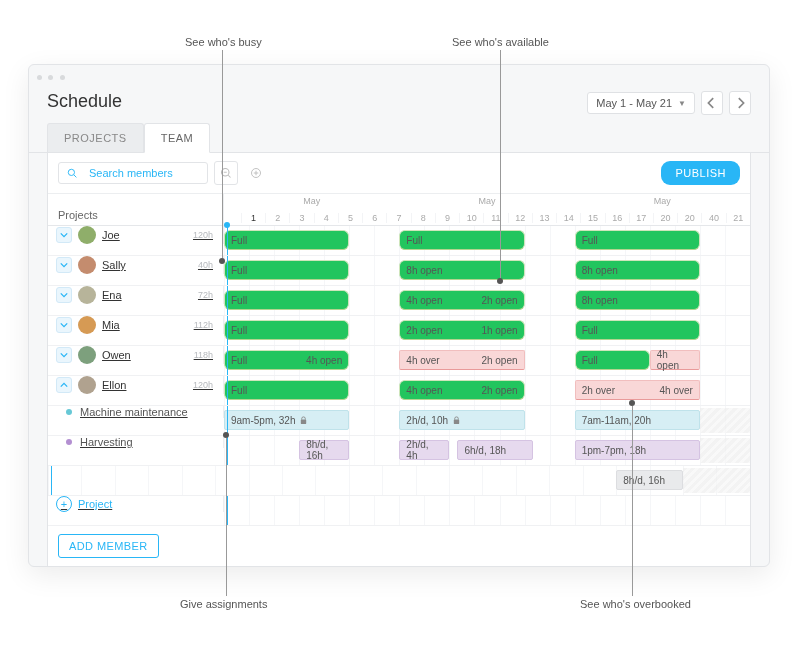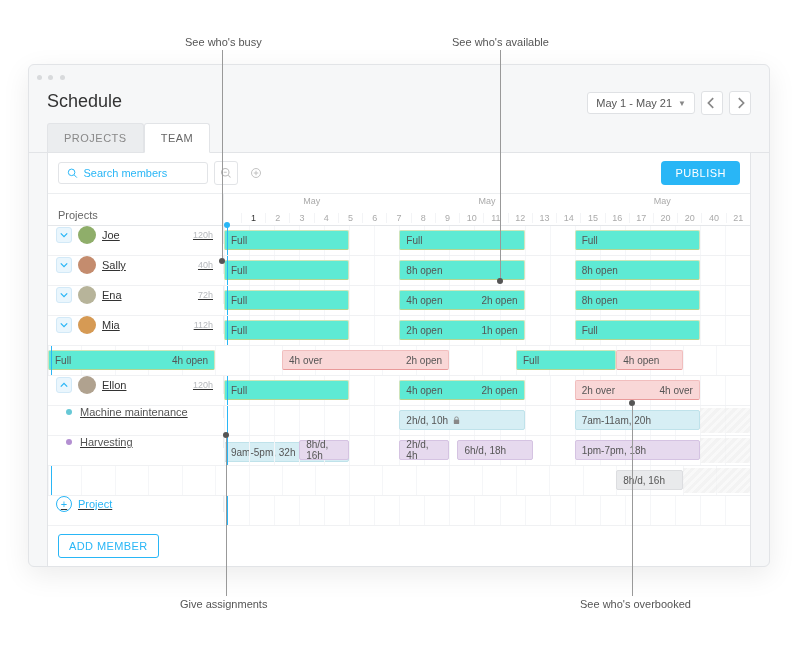--- a/index.html
+++ b/index.html
@@ -87,39 +87,39 @@
     margin:0 18px 14px 18px;
     border:1px solid #e2e4e7;
     border-top:none;
   }
 
   .toolbar {
     display:flex; align-items:center; padding:8px 10px; gap:6px;
     border-bottom:1px solid #eceef0;
   }
   .search {
-    display:flex; align-items:center; gap:6px;
+    display:flex; align-items:center; gap:12px;
     border:1px solid #e2e4e7; border-radius:3px;
     padding:4px 8px; width:150px; color:#29b6f6;
   }
   .search input {
     border:none; outline:none; font-size:11px; width:100%;
     color:#29b6f6;
   }
   .search input::placeholder { color:#29b6f6; }
   .mini-icon {
     width:24px; height:24px; border:1px solid #e2e4e7; border-radius:3px;
     display:flex; align-items:center; justify-content:center; color:#bbb;
     font-size:12px; cursor:pointer;
   }
   .publish {
     margin-left:auto;
     background:#29b6f6; color:#fff; border:none;
     padding:6px 14px; font-size:11px; letter-spacing:.5px;
-    border-radius:4px; cursor:pointer;
+    border-radius:9px; cursor:pointer;
   }
 
   .grid {
     position:relative;
   }
   .col-header {
     display:flex;
     height:32px;
     border-bottom:1px solid #e5e7ea;
     font-size:9px; color:#999;
@@ -175,21 +175,21 @@
   .timeline {
     flex:1; height:100%; position:relative;
   }
   .block {
     position:absolute; top:4px; height:20px;
     border-radius:2px; font-size:10px; color:#555;
     display:flex; align-items:center; padding:0 6px;
     border:1px solid rgba(0,0,0,0.08);
   }
   .block .blabel + .blabel { margin-left:auto; }
-  .green { background:#5eead4; border-color:#cfe5bb; border-bottom-color:#b4d48f;}
+  .green { background:#22c55e; border-color:#cfe5bb; border-bottom-color:#b4d48f;border-radius:6px;}
   .red   { background:#f9d7d7; border-color:#f1bebe; border-bottom-color:#e99a9a;}
   .cyan  { background:#d6eef4; border-color:#bfe2ea; }
   .purple{ background:#e6d9ee; border-color:#d5c3e2; }
   .gray  { background:#e9eaec; border-color:#dcdde0; }
   .hatch {
     background-image: repeating-linear-gradient(135deg,#eee,#eee 3px,#f6f6f6 3px,#f6f6f6 6px);
   }
 
   .today-line {
     position:absolute; top:0; bottom:0; width:1px; background:#29b6f6;
@@ -533,20 +533,30 @@
                 <span class="blabel">2h open</span>
                 <span class="blabel">1h open</span>
               </div>
               <div class="block green" style="left: 66.6667%; width: 23.8095%;">
                 <span class="blabel">Full</span>
               </div>
               <div class="today-line" style="left: 0.47619%;"></div>
             </div>
           </div>
           <div class="row">
+            <div class="left-col">
+              <div class="caret">
+                <svg width="8" height="8" viewBox="0 0 10 10">
+                  <path d="M1 3 5 7l4-4" fill="none" stroke="#29b6f6" stroke-width="1.6"></path>
+                </svg>
+              </div>
+              <div class="avatar" style="background: rgb(125, 160, 125);"></div>
+              <span class="member-name">Owen</span>
+              <span class="hours">118h</span>
+            </div>
             <div class="timeline">
               <div class="cols-bg">
                 <div></div>
                 <div></div>
                 <div></div>
                 <div></div>
                 <div></div>
                 <div></div>
                 <div></div>
                 <div></div>
@@ -652,21 +662,21 @@
                 <div></div>
                 <div></div>
                 <div></div>
                 <div></div>
                 <div></div>
                 <div></div>
                 <div></div>
                 <div></div>
                 <div></div>
               </div>
-              <div class="block cyan" style="left: 0%; width: 23.8095%; margin-top: 32px;">
+              <div class="block cyan" style="left: 0%; width: 23.8095%;">
                 <span class="blabel">9am-5pm, 32h</span>
                 <svg width="9" height="9" viewBox="0 0 10 10" style="margin-left:4px">
                   <rect x="2" y="4" width="6" height="5" rx="1" fill="#888"></rect>
                   <path d="M3 4V3a2 2 0 0 1 4 0v1" fill="none" stroke="#888" stroke-width="1"></path>
                 </svg>
               </div>
               <div class="block cyan" style="left: 33.3333%; width: 23.8095%;">
                 <span class="blabel">2h/d, 10h</span>
                 <svg width="9" height="9" viewBox="0 0 10 10" style="margin-left:4px">
                   <rect x="2" y="4" width="6" height="5" rx="1" fill="#888"></rect>

